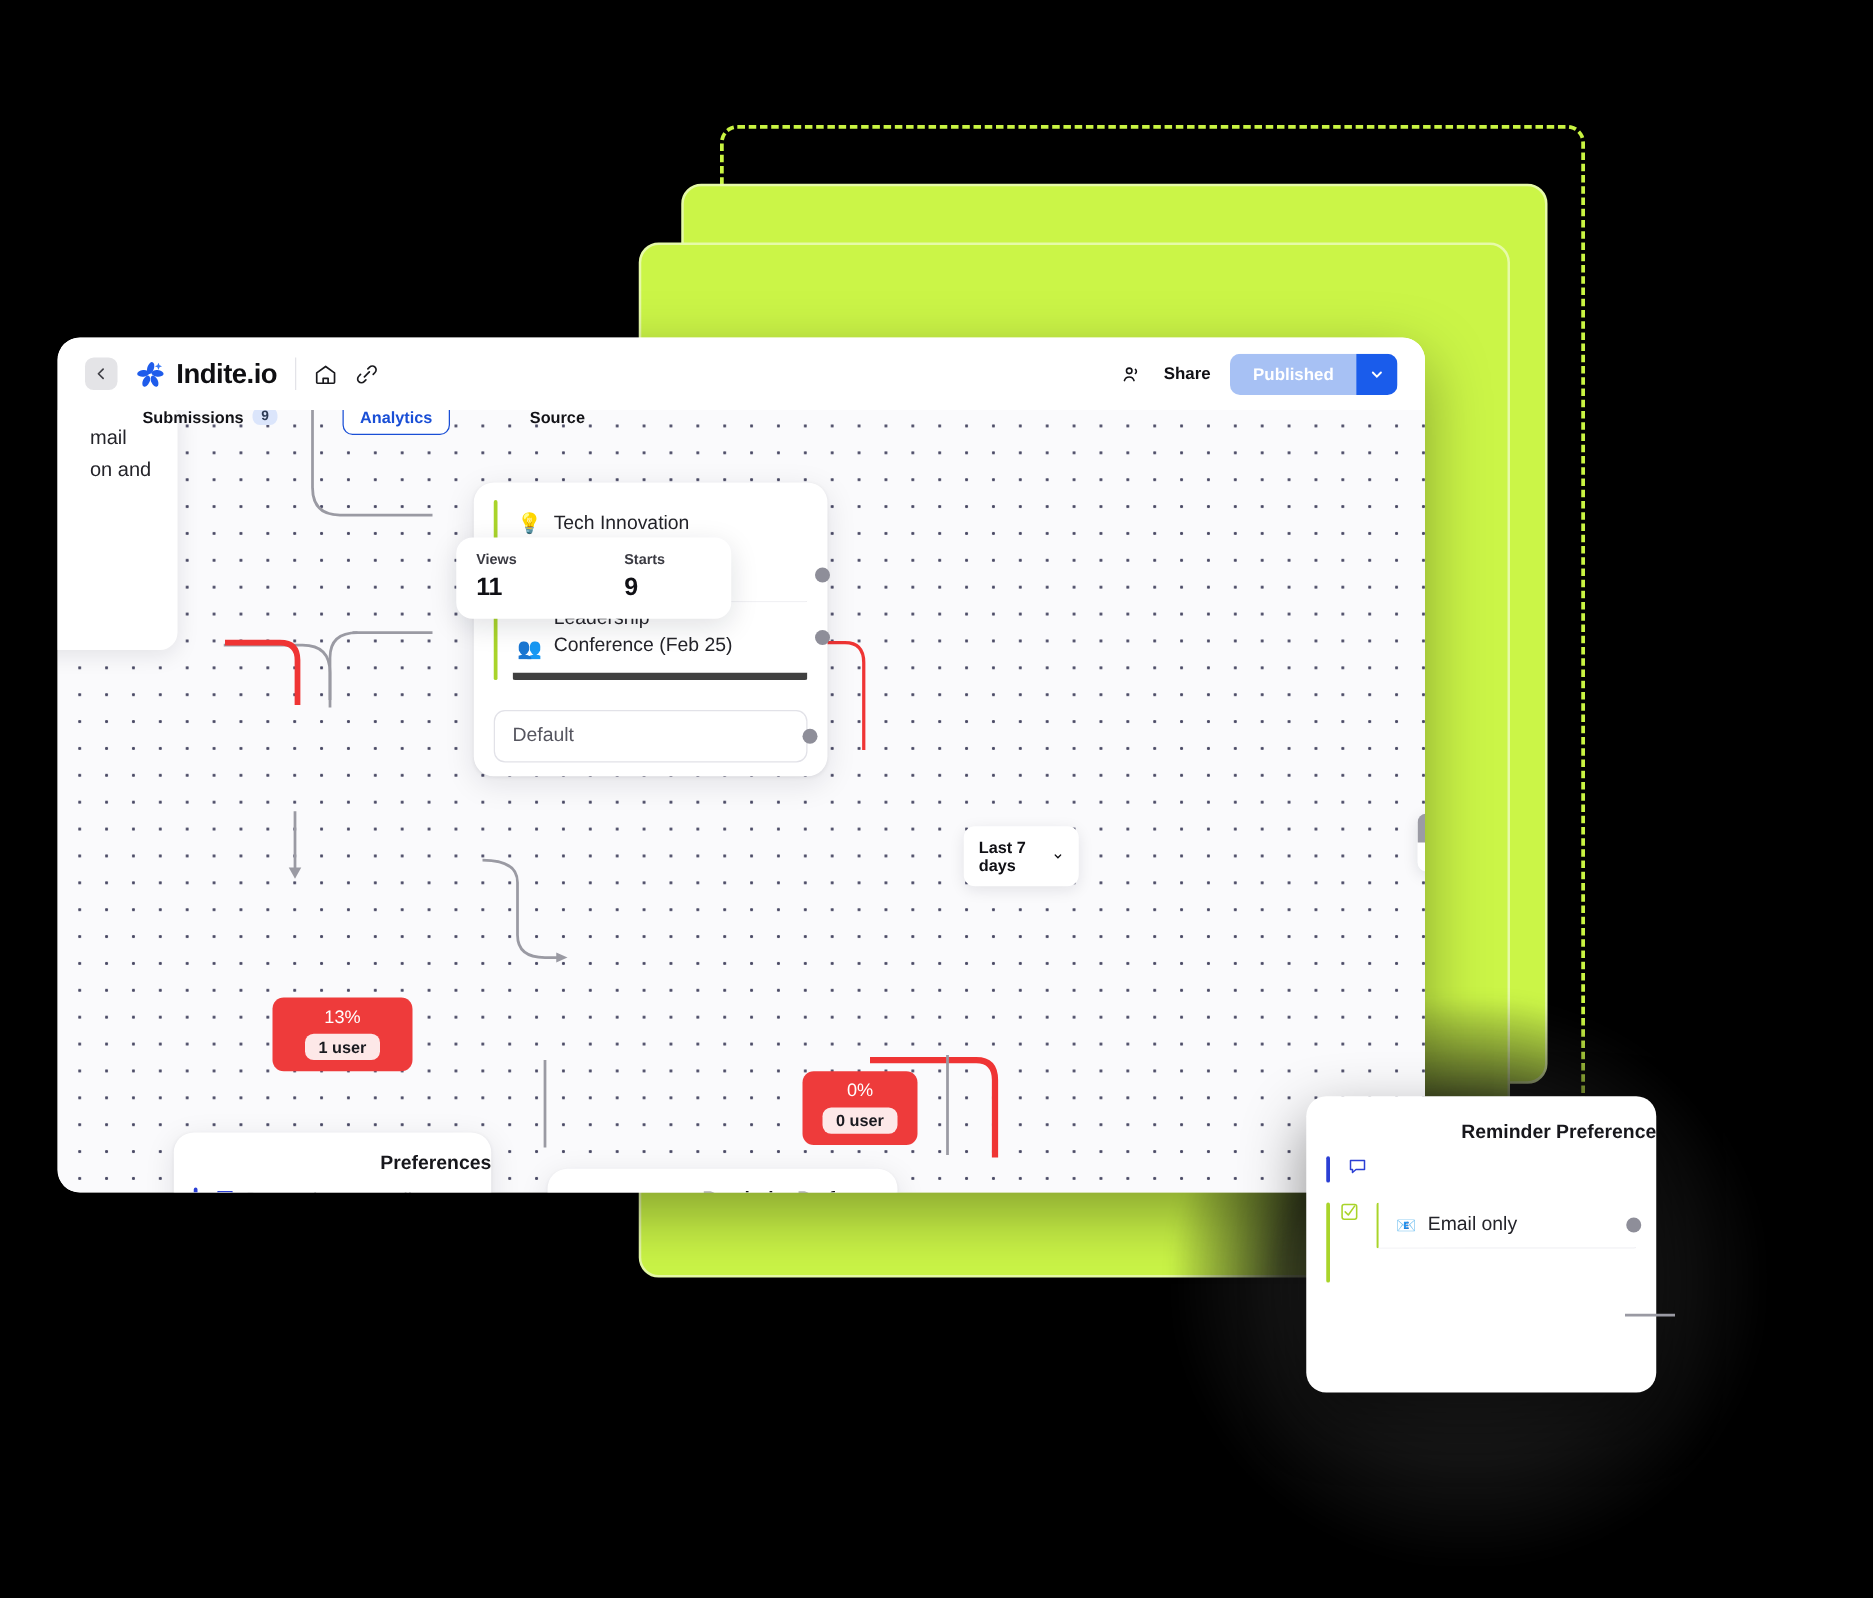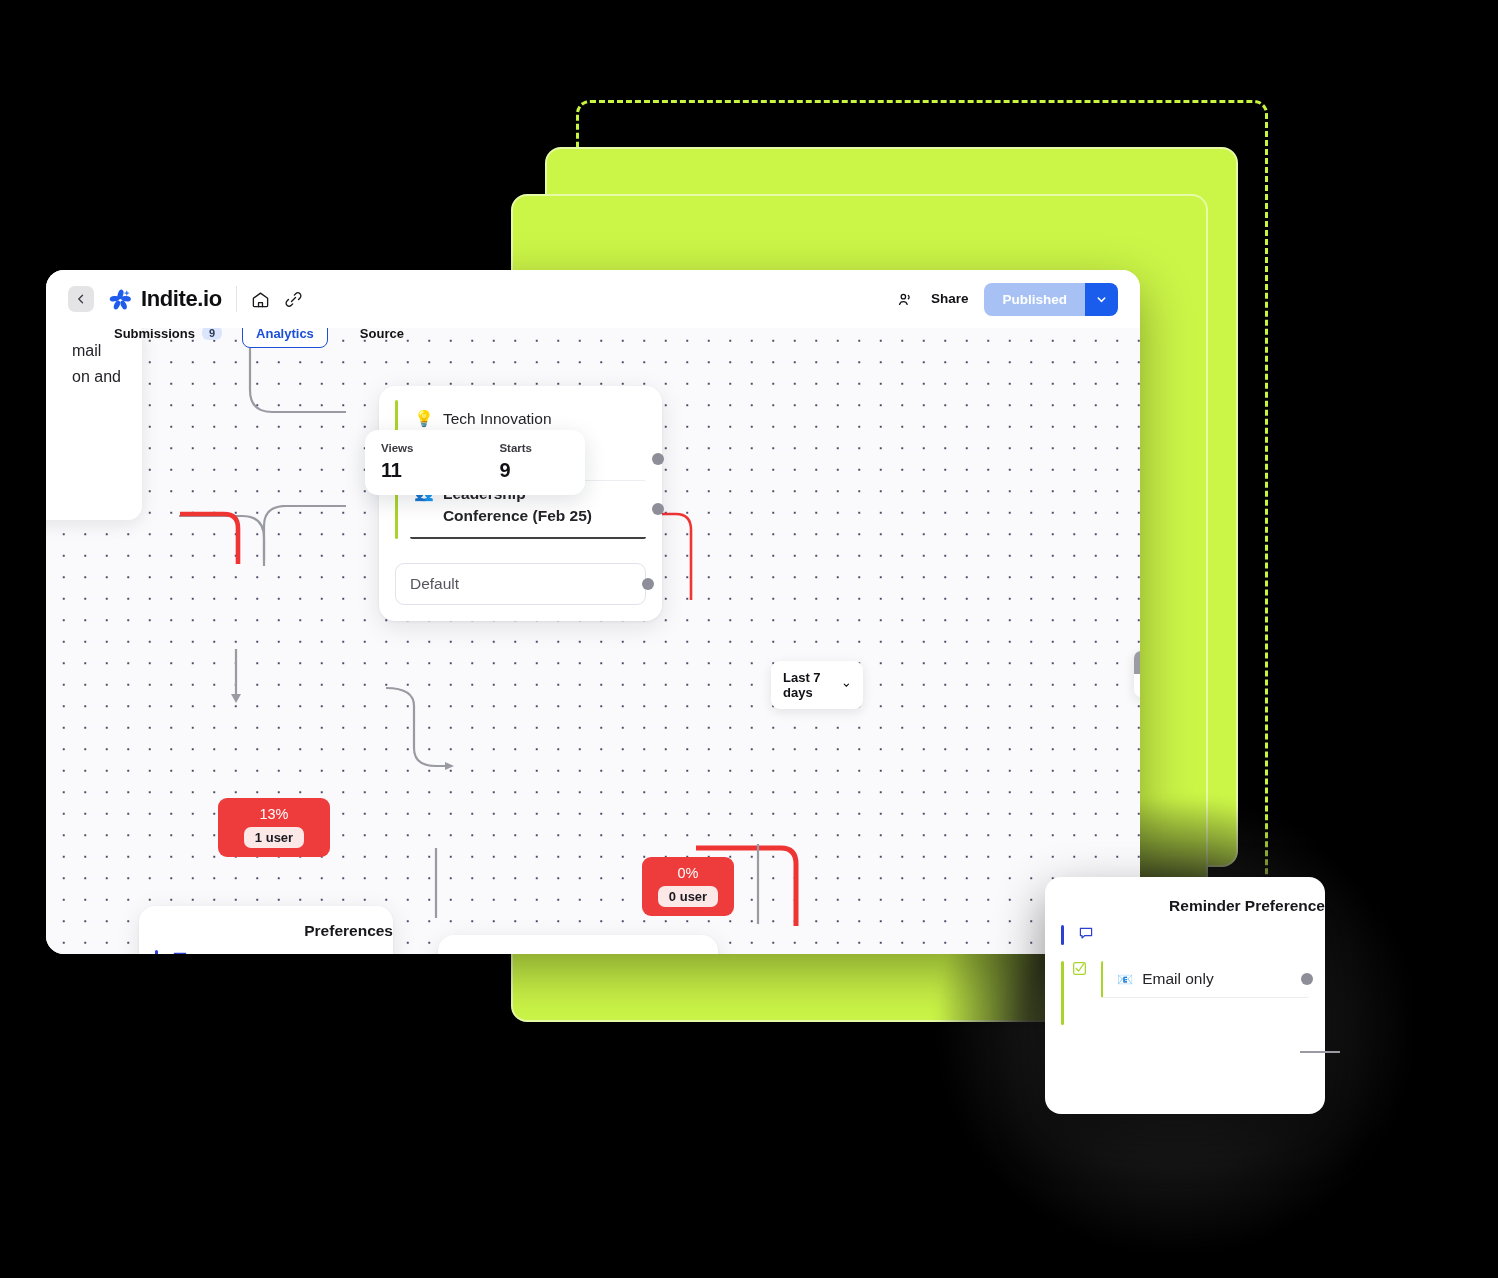--- a/index.html
+++ b/index.html
@@ -261,21 +261,21 @@
         <path d="M390 520 V590" fill="none" stroke="#9a9aa3" stroke-width="2.2"></path>
       </svg>
 
       <div class="partial-left-card">
         <div class="partial-left-text" style="padding-left:86px;">
           <div>mail</div>
           <div>on and</div>
         </div>
       </div>
 
-      <div style="position:absolute; left:0; top:-12px; width:100%; height:34px; display:flex; align-items:center; z-index:6;">
+      <div style="position:absolute; left:0; top:-12px; width:100%; height:34px; display:flex; align-items:center; z-index:6;gap:32px;">
         <div class="tab" style="margin-left:68px;">
           <span>Submissions</span>
           <span class="tab-badge">9</span>
         </div>
         <div class="tab-active" style="margin-left:20px;">
           <span>Analytics</span>
         </div>
         <div class="tab" style="margin-left:32px;">
           <span>Source</span>
         </div>
@@ -286,21 +286,21 @@
           <div class="q-bar q-bar-lime" style="margin-right:12px;"></div>
           <div class="opt-rows">
             <div class="opt-row" style="border-left:none; margin-left:0; padding-left:4px; border-bottom:none;">
               <span class="q-icon">💡</span>
               <span class="opt-text">Tech Innovation</span>
             </div>
             <div class="opt-row" style="border-left:none; margin-left:0; padding-left:4px; border-bottom:1px solid #ededf1; height:44px;">
               <span class="opt-text" style="margin-left:75px;">eb</span>
               <span class="opt-dot" style="right:-18px;"></span>
             </div>
-            <div class="opt-row" style="border-left:none; margin-left:0; padding-left:4px; border-bottom:2px solid #404040; align-items:flex-start; padding-top:2px;font-weight:bold;">
+            <div class="opt-row" style="border-left:none; margin-left:0; padding-left:4px; border-bottom:6px solid #404040; align-items:flex-end; padding-top:2px;">
               <span class="q-icon">👥</span>
               <span class="opt-text" style="line-height:1.45;">
                 <span>Leadership</span><br>
                 <span>Conference (Feb 25)</span>
               </span>
               <span class="opt-dot" style="right:-18px; top:50%; margin-top:-6px;"></span>
             </div>
           </div>
         </div>
         <div class="default-field">

